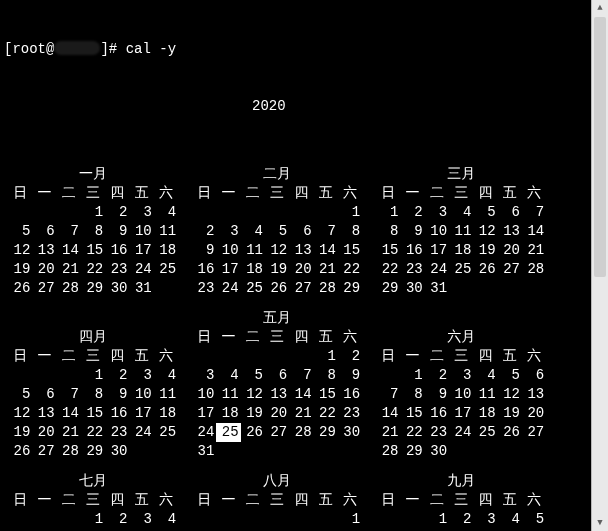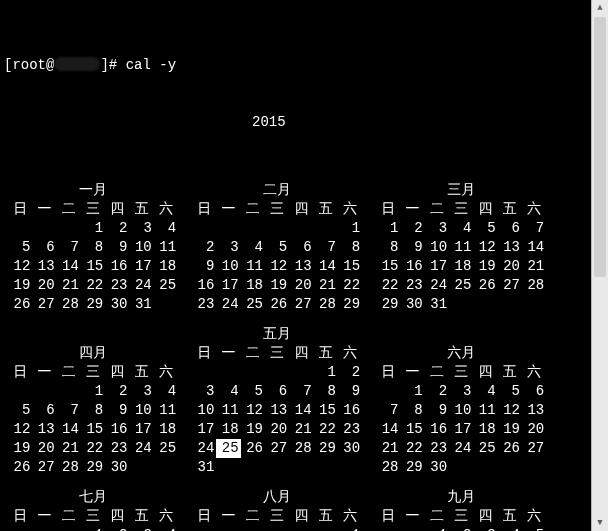--- a/index.html
+++ b/index.html
@@ -9,21 +9,21 @@
     overflow:hidden;
     font-family:"Courier New",Consolas,monospace;
     font-size:14px;
     color:#fff;
   }
   .terminal{
     padding:0 4px;
     white-space:pre;
     line-height:19px;
   }
-  .prompt-line{margin-top:18px;}
+  .prompt-line{margin-top:2px;}
   .host-blur{
     display:inline-block;
     width:46px;height:14px;
     background:#1a1a1a;
     border-radius:7px;
     vertical-align:-2px;
     filter:blur(1px);
   }
   
   .vscroll{
@@ -74,21 +74,21 @@
   .hd{text-align:center;padding-right:0;}
   .today{
     background:#fff;color:#000;
   }
 </style>
 </head>
 <body>
 
 <div class="terminal">
   <div class="prompt-line">[<span>root</span>@<span class="host-blur"></span><span>]# </span><span>cal -y</span></div>
-  <div class="year">2015</div>
+  <div class="year">2020</div>
   <div class="cal-grid" id="cal-grid"><div class="cal-row"><div class="month"><div class="m-name">一月</div><div class="headers"><div class="cell hd">日</div><div class="cell hd">一</div><div class="cell hd">二</div><div class="cell hd">三</div><div class="cell hd">四</div><div class="cell hd">五</div><div class="cell hd">六</div></div><div class="week"><div class="cell"></div><div class="cell"></div><div class="cell"></div><div class="cell">1</div><div class="cell">2</div><div class="cell">3</div><div class="cell">4</div></div><div class="week"><div class="cell">5</div><div class="cell">6</div><div class="cell">7</div><div class="cell">8</div><div class="cell">9</div><div class="cell">10</div><div class="cell">11</div></div><div class="week"><div class="cell">12</div><div class="cell">13</div><div class="cell">14</div><div class="cell">15</div><div class="cell">16</div><div class="cell">17</div><div class="cell">18</div></div><div class="week"><div class="cell">19</div><div class="cell">20</div><div class="cell">21</div><div class="cell">22</div><div class="cell">23</div><div class="cell">24</div><div class="cell">25</div></div><div class="week"><div class="cell">26</div><div class="cell">27</div><div class="cell">28</div><div class="cell">29</div><div class="cell">30</div><div class="cell">31</div><div class="cell"></div></div></div><div class="month"><div class="m-name">二月</div><div class="headers"><div class="cell hd">日</div><div class="cell hd">一</div><div class="cell hd">二</div><div class="cell hd">三</div><div class="cell hd">四</div><div class="cell hd">五</div><div class="cell hd">六</div></div><div class="week"><div class="cell"></div><div class="cell"></div><div class="cell"></div><div class="cell"></div><div class="cell"></div><div class="cell"></div><div class="cell">1</div></div><div class="week"><div class="cell">2</div><div class="cell">3</div><div class="cell">4</div><div class="cell">5</div><div class="cell">6</div><div class="cell">7</div><div class="cell">8</div></div><div class="week"><div class="cell">9</div><div class="cell">10</div><div class="cell">11</div><div class="cell">12</div><div class="cell">13</div><div class="cell">14</div><div class="cell">15</div></div><div class="week"><div class="cell">16</div><div class="cell">17</div><div class="cell">18</div><div class="cell">19</div><div class="cell">20</div><div class="cell">21</div><div class="cell">22</div></div><div class="week"><div class="cell">23</div><div class="cell">24</div><div class="cell">25</div><div class="cell">26</div><div class="cell">27</div><div class="cell">28</div><div class="cell">29</div></div></div><div class="month"><div class="m-name">三月</div><div class="headers"><div class="cell hd">日</div><div class="cell hd">一</div><div class="cell hd">二</div><div class="cell hd">三</div><div class="cell hd">四</div><div class="cell hd">五</div><div class="cell hd">六</div></div><div class="week"><div class="cell">1</div><div class="cell">2</div><div class="cell">3</div><div class="cell">4</div><div class="cell">5</div><div class="cell">6</div><div class="cell">7</div></div><div class="week"><div class="cell">8</div><div class="cell">9</div><div class="cell">10</div><div class="cell">11</div><div class="cell">12</div><div class="cell">13</div><div class="cell">14</div></div><div class="week"><div class="cell">15</div><div class="cell">16</div><div class="cell">17</div><div class="cell">18</div><div class="cell">19</div><div class="cell">20</div><div class="cell">21</div></div><div class="week"><div class="cell">22</div><div class="cell">23</div><div class="cell">24</div><div class="cell">25</div><div class="cell">26</div><div class="cell">27</div><div class="cell">28</div></div><div class="week"><div class="cell">29</div><div class="cell">30</div><div class="cell">31</div><div class="cell"></div><div class="cell"></div><div class="cell"></div><div class="cell"></div></div></div></div><div class="cal-row"><div class="month"><div class="m-name">四月</div><div class="headers"><div class="cell hd">日</div><div class="cell hd">一</div><div class="cell hd">二</div><div class="cell hd">三</div><div class="cell hd">四</div><div class="cell hd">五</div><div class="cell hd">六</div></div><div class="week"><div class="cell"></div><div class="cell"></div><div class="cell"></div><div class="cell">1</div><div class="cell">2</div><div class="cell">3</div><div class="cell">4</div></div><div class="week"><div class="cell">5</div><div class="cell">6</div><div class="cell">7</div><div class="cell">8</div><div class="cell">9</div><div class="cell">10</div><div class="cell">11</div></div><div class="week"><div class="cell">12</div><div class="cell">13</div><div class="cell">14</div><div class="cell">15</div><div class="cell">16</div><div class="cell">17</div><div class="cell">18</div></div><div class="week"><div class="cell">19</div><div class="cell">20</div><div class="cell">21</div><div class="cell">22</div><div class="cell">23</div><div class="cell">24</div><div class="cell">25</div></div><div class="week"><div class="cell">26</div><div class="cell">27</div><div class="cell">28</div><div class="cell">29</div><div class="cell">30</div><div class="cell"></div><div class="cell"></div></div></div><div class="month"><div class="m-name">五月</div><div class="headers"><div class="cell hd">日</div><div class="cell hd">一</div><div class="cell hd">二</div><div class="cell hd">三</div><div class="cell hd">四</div><div class="cell hd">五</div><div class="cell hd">六</div></div><div class="week"><div class="cell"></div><div class="cell"></div><div class="cell"></div><div class="cell"></div><div class="cell"></div><div class="cell">1</div><div class="cell">2</div></div><div class="week"><div class="cell">3</div><div class="cell">4</div><div class="cell">5</div><div class="cell">6</div><div class="cell">7</div><div class="cell">8</div><div class="cell">9</div></div><div class="week"><div class="cell">10</div><div class="cell">11</div><div class="cell">12</div><div class="cell">13</div><div class="cell">14</div><div class="cell">15</div><div class="cell">16</div></div><div class="week"><div class="cell">17</div><div class="cell">18</div><div class="cell">19</div><div class="cell">20</div><div class="cell">21</div><div class="cell">22</div><div class="cell">23</div></div><div class="week"><div class="cell">24</div><div class="cell today">25</div><div class="cell">26</div><div class="cell">27</div><div class="cell">28</div><div class="cell">29</div><div class="cell">30</div></div><div class="week"><div class="cell">31</div><div class="cell"></div><div class="cell"></div><div class="cell"></div><div class="cell"></div><div class="cell"></div><div class="cell"></div></div></div><div class="month"><div class="m-name">六月</div><div class="headers"><div class="cell hd">日</div><div class="cell hd">一</div><div class="cell hd">二</div><div class="cell hd">三</div><div class="cell hd">四</div><div class="cell hd">五</div><div class="cell hd">六</div></div><div class="week"><div class="cell"></div><div class="cell">1</div><div class="cell">2</div><div class="cell">3</div><div class="cell">4</div><div class="cell">5</div><div class="cell">6</div></div><div class="week"><div class="cell">7</div><div class="cell">8</div><div class="cell">9</div><div class="cell">10</div><div class="cell">11</div><div class="cell">12</div><div class="cell">13</div></div><div class="week"><div class="cell">14</div><div class="cell">15</div><div class="cell">16</div><div class="cell">17</div><div class="cell">18</div><div class="cell">19</div><div class="cell">20</div></div><div class="week"><div class="cell">21</div><div class="cell">22</div><div class="cell">23</div><div class="cell">24</div><div class="cell">25</div><div class="cell">26</div><div class="cell">27</div></div><div class="week"><div class="cell">28</div><div class="cell">29</div><div class="cell">30</div><div class="cell"></div><div class="cell"></div><div class="cell"></div><div class="cell"></div></div></div></div><div class="cal-row"><div class="month"><div class="m-name">七月</div><div class="headers"><div class="cell hd">日</div><div class="cell hd">一</div><div class="cell hd">二</div><div class="cell hd">三</div><div class="cell hd">四</div><div class="cell hd">五</div><div class="cell hd">六</div></div><div class="week"><div class="cell"></div><div class="cell"></div><div class="cell"></div><div class="cell">1</div><div class="cell">2</div><div class="cell">3</div><div class="cell">4</div></div><div class="week"><div class="cell">5</div><div class="cell">6</div><div class="cell">7</div><div class="cell">8</div><div class="cell">9</div><div class="cell">10</div><div class="cell">11</div></div></div><div class="month"><div class="m-name">八月</div><div class="headers"><div class="cell hd">日</div><div class="cell hd">一</div><div class="cell hd">二</div><div class="cell hd">三</div><div class="cell hd">四</div><div class="cell hd">五</div><div class="cell hd">六</div></div><div class="week"><div class="cell"></div><div class="cell"></div><div class="cell"></div><div class="cell"></div><div class="cell"></div><div class="cell"></div><div class="cell">1</div></div><div class="week"><div class="cell">2</div><div class="cell">3</div><div class="cell">4</div><div class="cell">5</div><div class="cell">6</div><div class="cell">7</div><div class="cell">8</div></div></div><div class="month"><div class="m-name">九月</div><div class="headers"><div class="cell hd">日</div><div class="cell hd">一</div><div class="cell hd">二</div><div class="cell hd">三</div><div class="cell hd">四</div><div class="cell hd">五</div><div class="cell hd">六</div></div><div class="week"><div class="cell"></div><div class="cell"></div><div class="cell">1</div><div class="cell">2</div><div class="cell">3</div><div class="cell">4</div><div class="cell">5</div></div><div class="week"><div class="cell">6</div><div class="cell">7</div><div class="cell">8</div><div class="cell">9</div><div class="cell">10</div><div class="cell">11</div><div class="cell">12</div></div></div></div></div>
 </div>
 
 <div class="vscroll">
   <div class="arrow">▲</div>
   <div class="thumb"></div>
   <div class="arrow" style="position:absolute;bottom:0;">▼</div>
 </div>
 
 </body></html>

